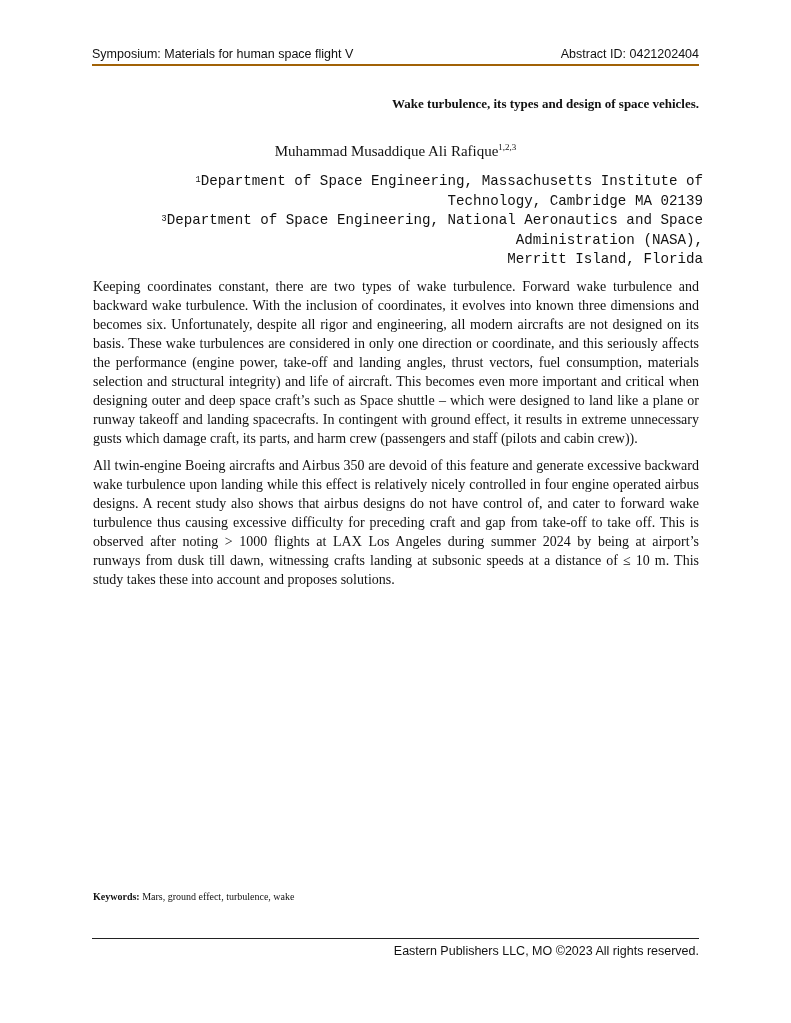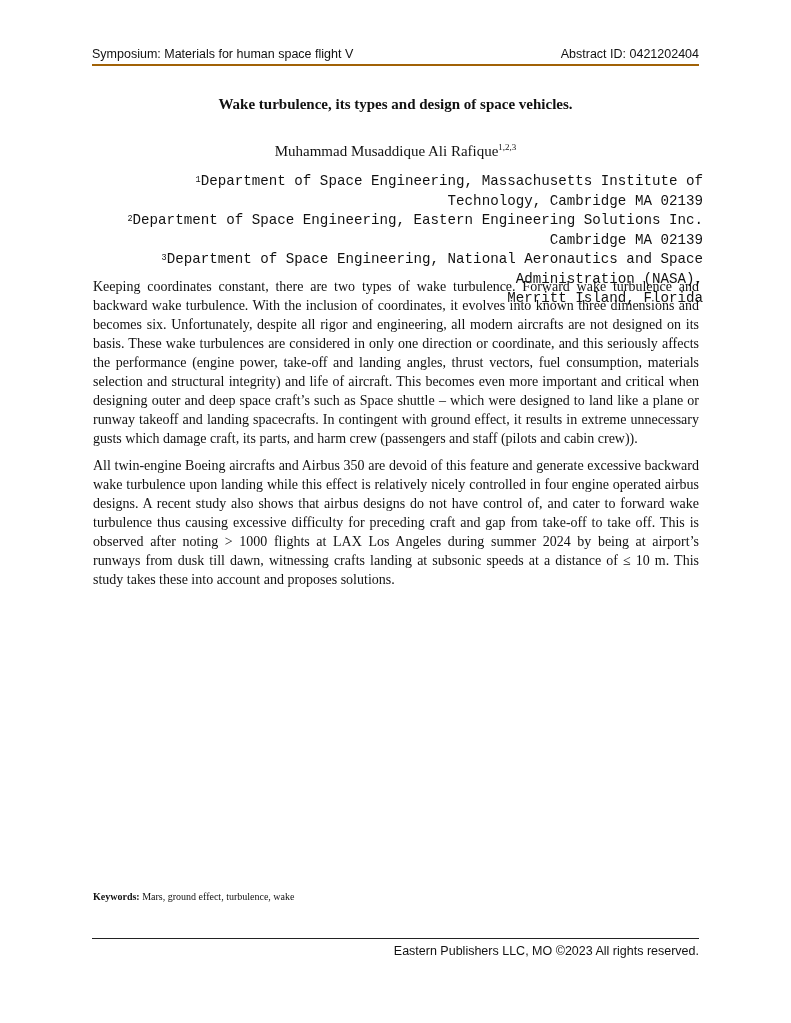--- a/index.html
+++ b/index.html
@@ -6,22 +6,22 @@
     body { width: 791px; height: 1023px; position: relative; overflow: hidden; color: #111; }
     .page { position: absolute; left: 0; top: 0; width: 791px; height: 1023px; background: #fff; }
     .header {
       position: absolute; left: 92px; top: 46px; width: 607px; height: 18px;
       border-bottom: 2px solid #a16207;
       font-family: "Liberation Sans", sans-serif; font-size: 12.5px; color: #111;
     }
     .header .left { position: absolute; left: 0; top: 1px; }
     .header .right { position: absolute; right: 0; top: 1px; }
     .title {
-      position: absolute; left: 92px; top: 96px; width: 607px; text-align: center;
-      font-family: "Liberation Serif", serif; font-weight: bold; font-size: 15px;
+      position: absolute; left: 92px; top: 96px; width: 607px; text-align: right;
+      font-family: "Liberation Serif", serif; font-weight: bold; font-size: 13px;
     }
     .author {
       position: absolute; left: 92px; top: 143px; width: 607px; text-align: center;
       font-family: "Liberation Serif", serif; font-size: 15px;
     }
     .author sup { font-size: 9px; vertical-align: top; position: relative; top: -1px; }
     .affils {
       position: absolute; left: 96px; top: 172px; width: 607px; text-align: right;
       font-family: Liberation Mono, monospace; font-size: 14.2px; line-height: 19.5px;
     }
@@ -53,21 +53,20 @@
   </div>
 
   <div class="title">Wake turbulence, its types and design of space vehicles.</div>
 
   <div class="author">
     <span>Muhammad Musaddique Ali Rafique</span><sup>1,2,3</sup>
   </div>
 
   <div class="affils">
     <div><sup>1</sup><span>Department of Space Engineering, Massachusetts Institute of Technology, Cambridge MA 02139</span></div>
-    <div><sup>2</sup><span>Department of Space Engineering, Eastern Engineering Solutions Inc. Cambridge MA 02139</span></div>
     <div><sup>3</sup><span>Department of Space Engineering, National Aeronautics and Space Administration (NASA),</span></div>
     <div>Merritt Island, Florida</div>
   </div>
 
   <div class="body">
     <p>Keeping coordinates constant, there are two types of wake turbulence. Forward wake turbulence and backward wake turbulence. With the inclusion of coordinates, it evolves into known three dimensions and becomes six. Unfortunately, despite all rigor and engineering, all modern aircrafts are not designed on its basis. These wake turbulences are considered in only one direction or coordinate, and this seriously affects the performance (engine power, take-off and landing angles, thrust vectors, fuel consumption, materials selection and structural integrity) and life of aircraft. This becomes even more important and critical when designing outer and deep space craft’s such as Space shuttle – which were designed to land like a plane or runway takeoff and landing spacecrafts. In contingent with ground effect, it results in extreme unnecessary gusts which damage craft, its parts, and harm crew (passengers and staff (pilots and cabin crew)).</p>
     <p>All twin-engine Boeing aircrafts and Airbus 350 are devoid of this feature and generate excessive backward wake turbulence upon landing while this effect is relatively nicely controlled in four engine operated airbus designs. A recent study also shows that airbus designs do not have control of, and cater to forward wake turbulence thus causing excessive difficulty for preceding craft and gap from take-off to take off. This is observed after noting &gt; 1000 flights at LAX Los Angeles during summer 2024 by being at airport’s runways from dusk till dawn, witnessing crafts landing at subsonic speeds at a distance of ≤ 10 m. This study takes these into account and proposes solutions.</p>
   </div>
 
   <div class="keywords">

